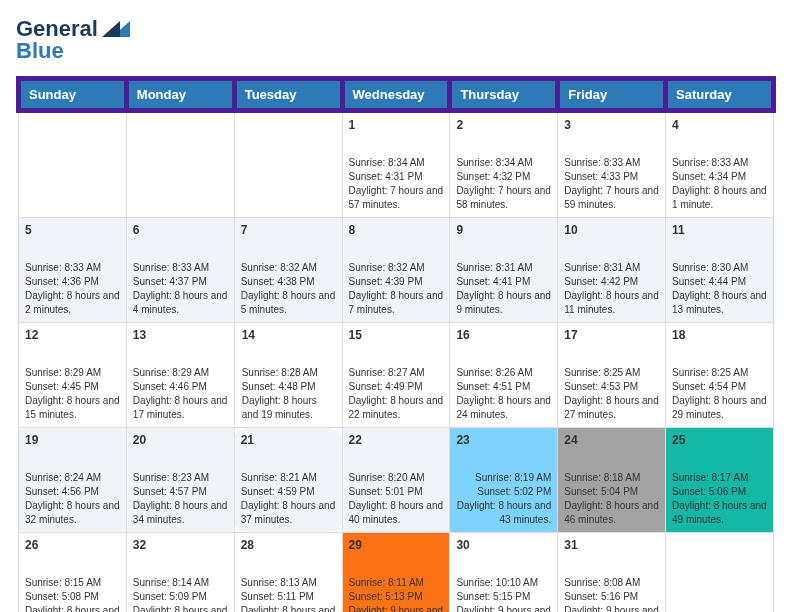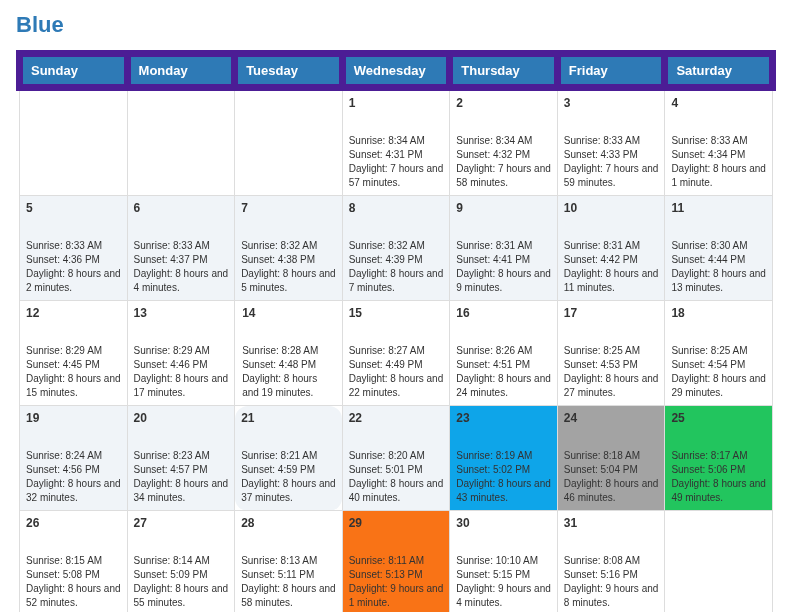--- a/index.html
+++ b/index.html
@@ -39,21 +39,21 @@
       border-collapse: collapse;
       border: 1px solid #ccc;
     }
     .calendar th {
       background: #2e7ab6;
       color: #fff;
       font-size: 13px;
       font-weight: bold;
       padding: 6px 8px;
       text-align: left;
-      border: 7px solid #4c1d95;
+      border: 5px solid #4c1d95;
     }
     .calendar td {
       vertical-align: top;
       border: 1px solid #ddd;
       padding: 5px 6px;
       font-size: 10.5px;
       color: #333;
       width: calc(100% / 7);
       min-height: 80px;
       background: #fff;
@@ -75,20 +75,27 @@
     }
     .empty-cell {
       background: #f9f9f9;
     }
   </style>
 </head>
 <body>
 
 <div class="header">
   <div class="logo">
+    <div style="display:flex;align-items:center;gap:4px;">
+      <span style="font-size:22px;font-weight:bold;color:#1a3a5c;">General</span>
+      <svg width="28" height="20" viewBox="0 0 28 20">
+        <polygon points="10,18 28,2 28,18" fill="#2e7ab6"></polygon>
+        <polygon points="0,18 18,2 18,18" fill="#1a3a5c"></polygon>
+      </svg>
+    </div>
     <span style="font-size:22px;font-weight:bold;color:#2e7ab6;margin-top:-4px;">Blue</span>
   </div>
   <div class="title-block">
     <h1></h1>
     <h2></h2>
   </div>
 </div>
 
 <table class="calendar">
   <thead>
@@ -238,48 +245,48 @@
           <div class="cell-content" style="white-space: pre-line;">Sunrise: 8:21 AM
 Sunset: 4:59 PM
 Daylight: 8 hours and 37 minutes.</div>
         </td>
         <td style="background: rgb(240, 244, 248);">
           <span class="day-number">22</span>
           <div class="cell-content" style="white-space: pre-line;">Sunrise: 8:20 AM
 Sunset: 5:01 PM
 Daylight: 8 hours and 40 minutes.</div>
         </td>
-        <td style="background: #0ea5e9;">
+        <td style="background: #7dd3fc;">
           <span class="day-number">23</span>
-          <div class="cell-content" style="white-space: pre-line;">Sunrise: 8:19 AM
+          <div class="cell-content" style="white-space: pre-line; text-align: right;">Sunrise: 8:19 AM
 Sunset: 5:02 PM
 Daylight: 8 hours and 43 minutes.</div>
         </td>
         <td style="background: #a3a3a3;">
           <span class="day-number">24</span>
           <div class="cell-content" style="white-space: pre-line;">Sunrise: 8:18 AM
 Sunset: 5:04 PM
 Daylight: 8 hours and 46 minutes.</div>
         </td>
-        <td style="background: #22c55e;">
+        <td style="background: #14b8a6;">
           <span class="day-number">25</span>
           <div class="cell-content" style="white-space: pre-line;">Sunrise: 8:17 AM
 Sunset: 5:06 PM
 Daylight: 8 hours and 49 minutes.</div>
         </td>
       </tr>
       <tr>
         <td style="background: rgb(255, 255, 255);">
           <span class="day-number">26</span>
           <div class="cell-content" style="white-space: pre-line;">Sunrise: 8:15 AM
 Sunset: 5:08 PM
 Daylight: 8 hours and 52 minutes.</div>
         </td>
         <td style="background: rgb(255, 255, 255);">
-          <span class="day-number">27</span>
+          <span class="day-number">32</span>
           <div class="cell-content" style="white-space: pre-line;">Sunrise: 8:14 AM
 Sunset: 5:09 PM
 Daylight: 8 hours and 55 minutes.</div>
         </td>
         <td style="background: rgb(255, 255, 255);">
           <span class="day-number">28</span>
           <div class="cell-content" style="white-space: pre-line;">Sunrise: 8:13 AM
 Sunset: 5:11 PM
 Daylight: 8 hours and 58 minutes.</div>
         </td>

